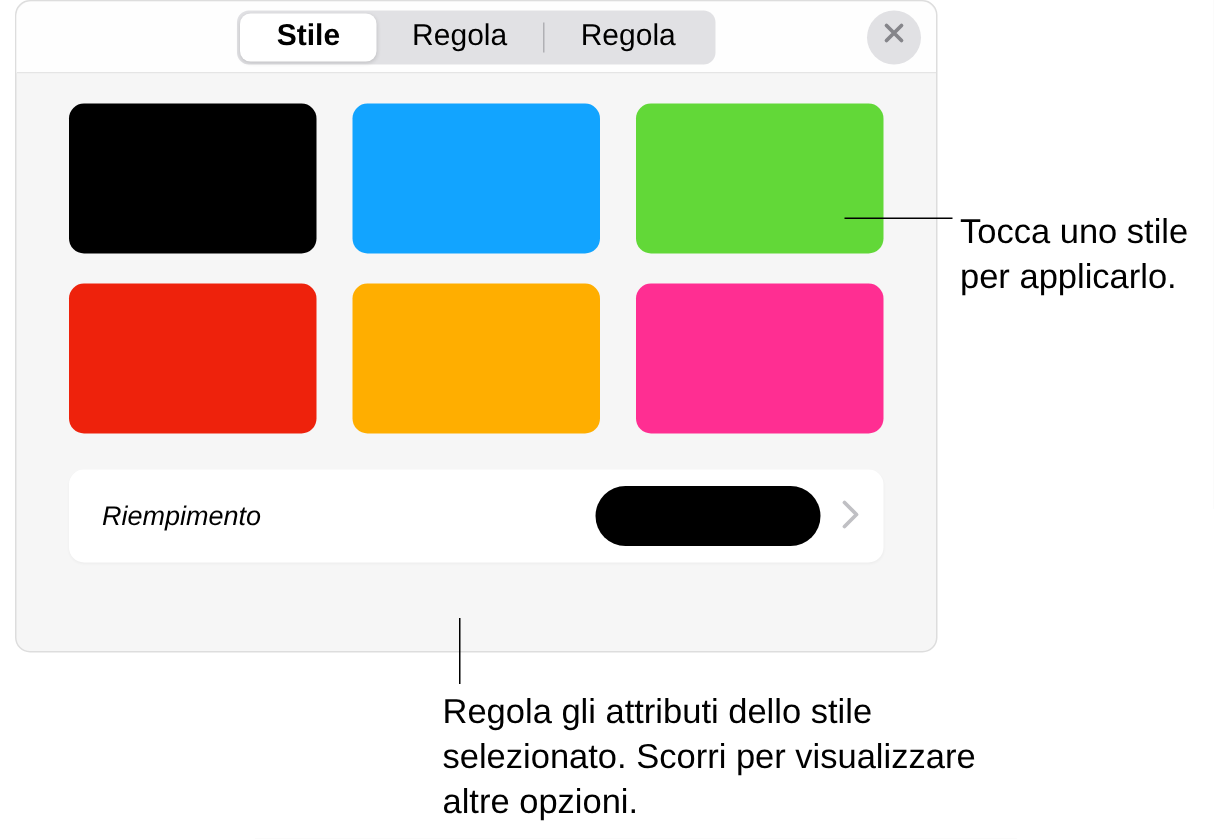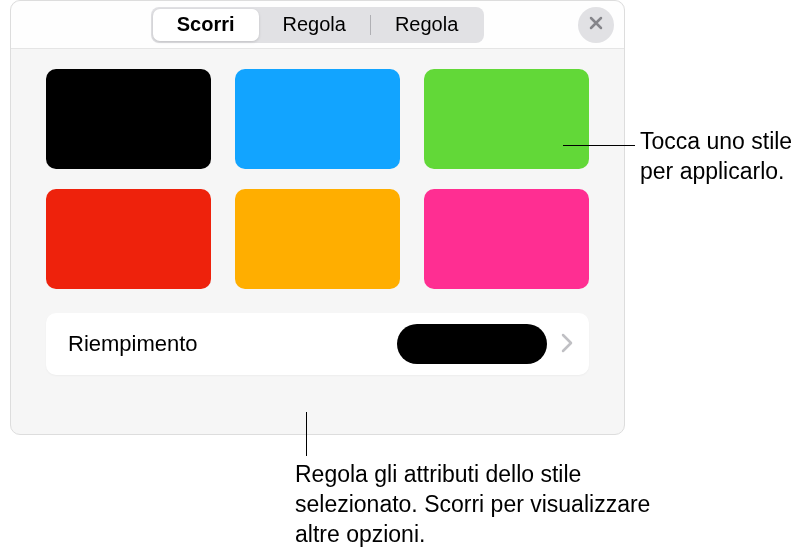--- a/index.html
+++ b/index.html
@@ -112,23 +112,24 @@
       border-radius: 10px;
       height: 62px;
       display: flex;
       align-items: center;
       padding: 0 16px 0 22px;
       cursor: pointer;
       box-shadow: 0 1px 2px rgba(0,0,0,0.04);
     }
     
     .fill-label {
-      font-size: 22px;
+      font-size: 18px;
       color: #000;
       flex: 1;
+      font-style: italic;
     }
     
     .fill-current {
       width: 150px;
       height: 40px;
       border-radius: 20px;
       margin-right: 14px;
     }
     
     .chevron-right {
@@ -139,21 +140,21 @@
     
     .callout {
       position: absolute;
       font-size: 23px;
       line-height: 1.3;
       color: #000;
     }
     
     .callout-top {
       left: 640px;
-      top: 127px;
+      top: 140px;
       width: 160px;
     }
     
     .callout-bottom {
       left: 295px;
       top: 460px;
       width: 360px;
     }
     
     .callout-line {
@@ -174,21 +175,21 @@
       width: 1px;
       height: 44px;
     }
   </style>
 </head>
 <body>
 
 <div class="panel">
   <div class="header">
     <div class="segmented-control">
-      <div class="segment active">Scorri</div>
+      <div class="segment active">Stile</div>
       <div class="segment">Regola</div>
       <div class="segment-divider"></div>
       <div class="segment">Regola</div>
     </div>
     <div class="close-button">
       <span>
         <svg width="16" height="16" viewBox="0 0 16 16">
           <path d="M3 3 L13 13 M13 3 L3 13" stroke="#85858a" stroke-width="2.5" stroke-linecap="round"></path>
         </svg>
       </span>

